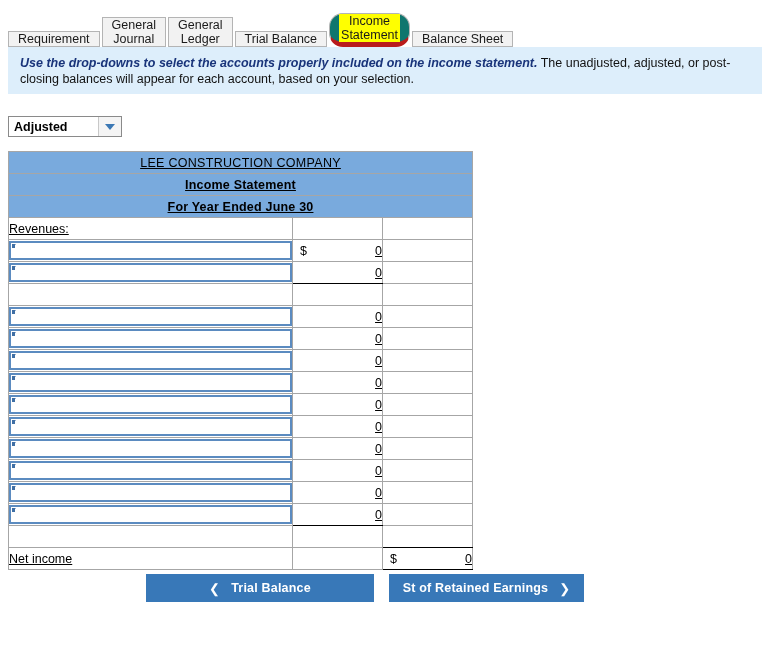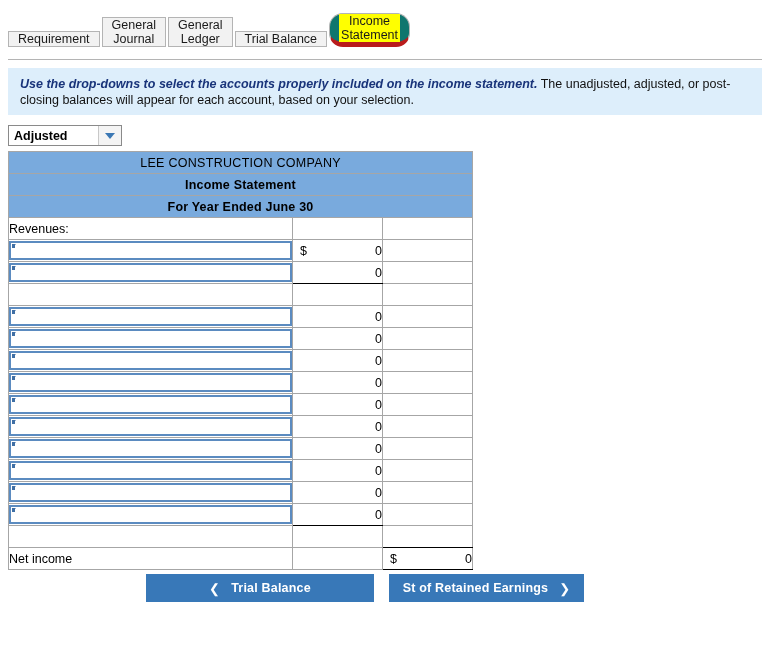--- a/index.html
+++ b/index.html
@@ -78,41 +78,41 @@
     top: 46px;
     width: 754px;
     height: 1px;
     background: #b4b4b4;
   }
 
   
   #instructions {
     position: absolute;
     left: 8px;
-    top: 68px;
+    top: 47px;
     width: 754px;
     height: 47px;
     box-sizing: border-box;
     background: #ddeefb;
     padding: 8px 10px 0 12px;
     font-size: 12.5px;
     line-height: 16px;
     color: #111111;
   }
   #instructions .lead {
     font-weight: bold;
     font-style: italic;
     color: #19347a;
   }
 
   
   #basis-select {
     position: absolute;
     left: 8px;
-    top: 125px;
+    top: 116px;
     width: 114px;
     height: 21px;
     box-sizing: border-box;
     border: 1px solid #8a8a8a;
     background: #ffffff;
     display: flex;
     align-items: stretch;
     cursor: pointer;
   }
   #basis-value {
@@ -149,20 +149,21 @@
     border-collapse: collapse;
     table-layout: fixed;
     font-size: 12.5px;
     color: #000000;
   }
   #stmt td {
     border: 1px solid #a6a6a6;
     padding: 0;
     height: 21px;
     vertical-align: middle;
+    text-decoration: underline;
   }
   .col-label { width: 284px; }
   .col-amt   { width: 90px;  }
   .col-tot   { width: 90px;  }
 
   .hdr {
     background: #79aadd;
     text-align: center;
     font-weight: bold;
     letter-spacing: .2px;
@@ -256,20 +257,21 @@
 <div id="tabbar">
   <div id="tabstrip">
       <div class="tab"><span>Requirement</span></div>
       <div class="tab"><span>General
 Journal</span></div>
       <div class="tab"><span>General
 Ledger</span></div>
       <div class="tab"><span>Trial Balance</span></div>
       <div class="tab active"><span class="hl">Income
 Statement</span></div>
+      <div class="tab"><span>Balance Sheet</span></div>
     </div>
   <div id="tabline"></div>
 </div>
 
 <div id="instructions">
   <span class="lead">Use the drop-downs to select the accounts properly included on the income statement.</span><span class="rest">  The unadjusted, adjusted, or post-closing balances will appear for each account, based on your selection.</span>
 </div>
 
 <div id="basis-select">
   <div id="basis-value">Adjusted</div>

